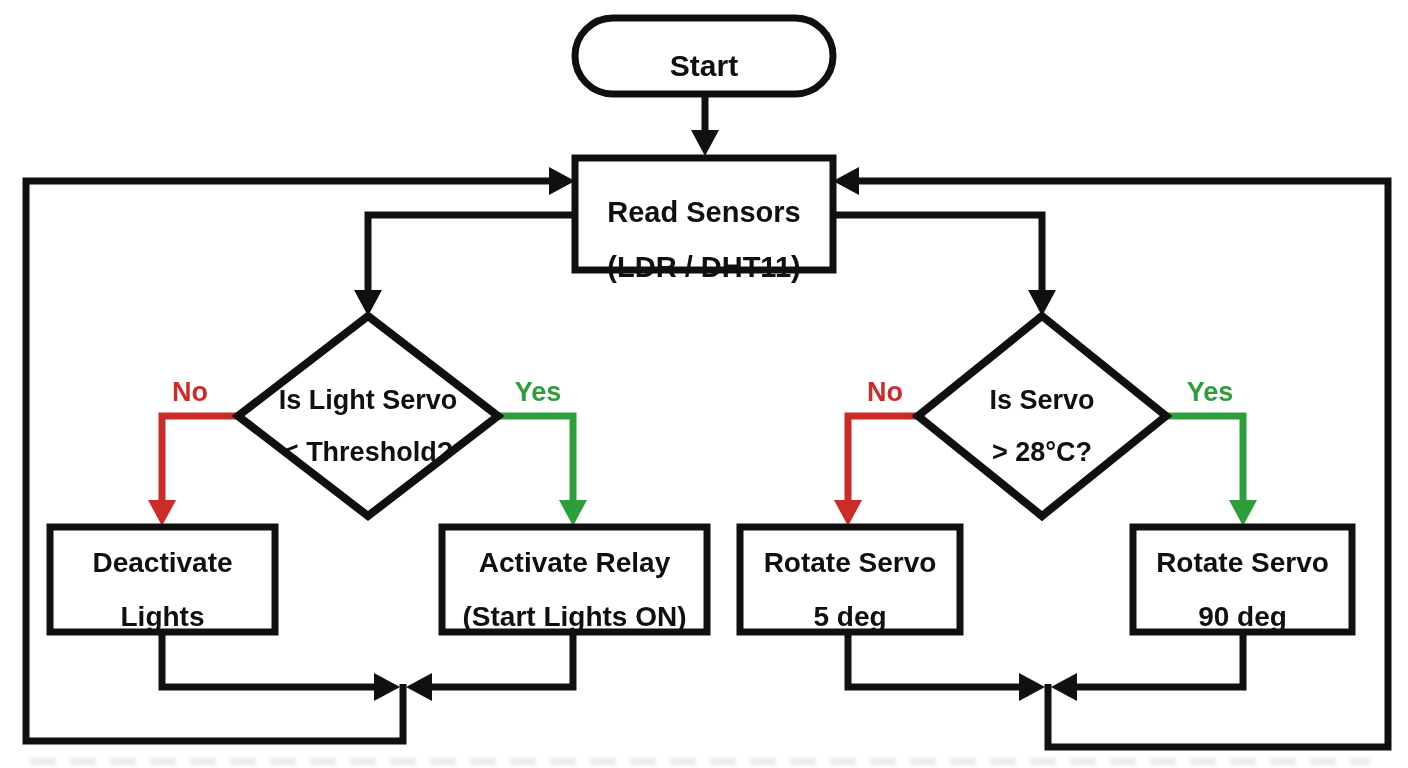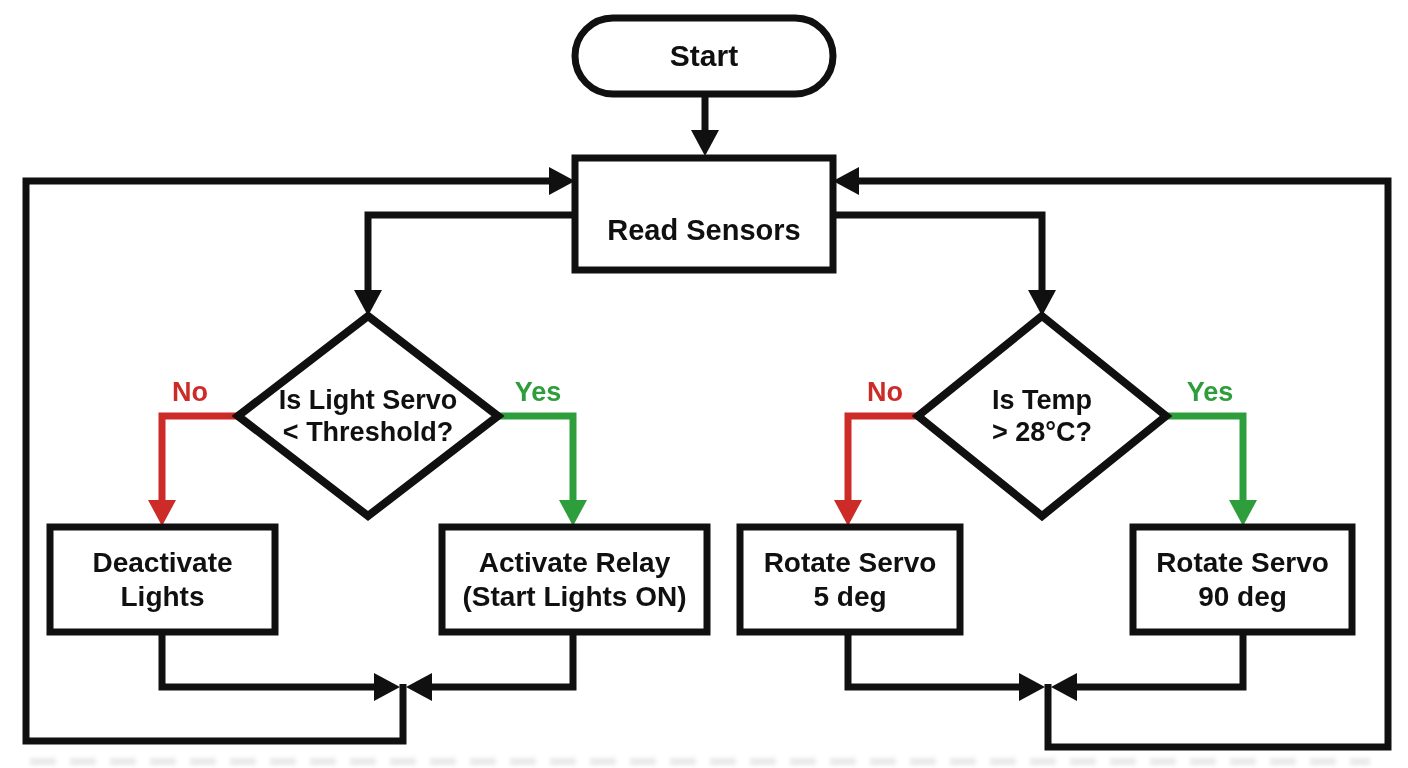--- a/index.html
+++ b/index.html
@@ -17,21 +17,21 @@
   .ah{fill:var(--line);stroke:none;}
   .ln-no{fill:none;stroke:var(--no);stroke-width:7;}
   .ah-no{fill:var(--no);stroke:none;}
   .ln-yes{fill:none;stroke:var(--yes);stroke-width:7;}
   .ah-yes{fill:var(--yes);stroke:none;}
   .txt{
     position:absolute;display:flex;flex-direction:column;align-items:center;
     justify-content:center;text-align:center;color:var(--line);
     font-weight:bold;line-height:1.2;white-space:nowrap;
   }
-  .txt span{display:block;}
+  .txt span{display:block;margin-top:20px;}
   .t-start{left:575px;top:18px;width:258px;height:76px;font-size:30px;}
   .t-read{left:575px;top:174px;width:258px;height:112px;font-size:29px;}
   .t-dia-l{left:248px;top:366px;width:240px;height:100px;font-size:27px;}
   .t-dia-r{left:922px;top:366px;width:240px;height:100px;font-size:27px;}
   .t-deact{left:50px;top:527px;width:225px;height:105px;font-size:28px;}
   .t-act{left:442px;top:527px;width:265px;height:105px;font-size:28px;}
   .t-s0{left:740px;top:527px;width:220px;height:105px;font-size:28px;}
   .t-s90{left:1133px;top:527px;width:219px;height:105px;font-size:28px;}
   .lbl{position:absolute;font-weight:bold;font-size:27px;text-align:center;}
   .lbl-no{color:var(--no);}
@@ -93,29 +93,30 @@
     <rect class="shape" x="740" y="527" width="220" height="105"></rect>
     <rect class="shape" x="1133" y="527" width="219" height="105"></rect>
   </svg>
 
   <div class="txt t-start">
     <span>Start</span>
   </div>
 
   <div class="txt t-read">
     <span>Read Sensors</span>
+    <span>(LDR / DHT11)</span>
   </div>
 
   <div class="txt t-dia-l">
     <span>Is Light Servo</span>
     <span>&lt; Threshold?</span>
   </div>
 
   <div class="txt t-dia-r">
-    <span>Is Temp</span>
+    <span>Is Servo</span>
     <span>&gt; 28°C?</span>
   </div>
 
   <div class="txt t-deact">
     <span>Deactivate</span>
     <span>Lights</span>
   </div>
 
   <div class="txt t-act">
     <span>Activate Relay</span>

